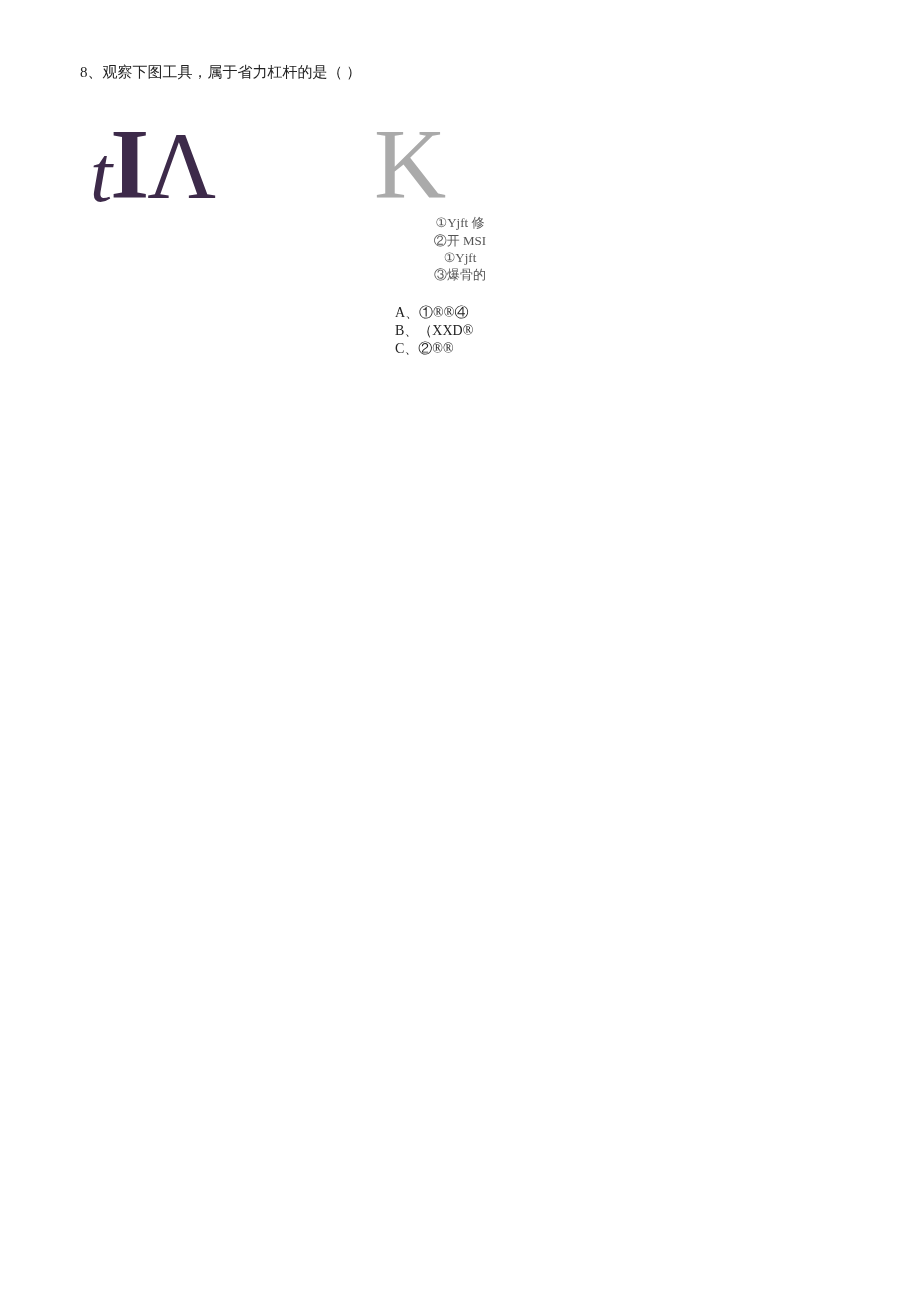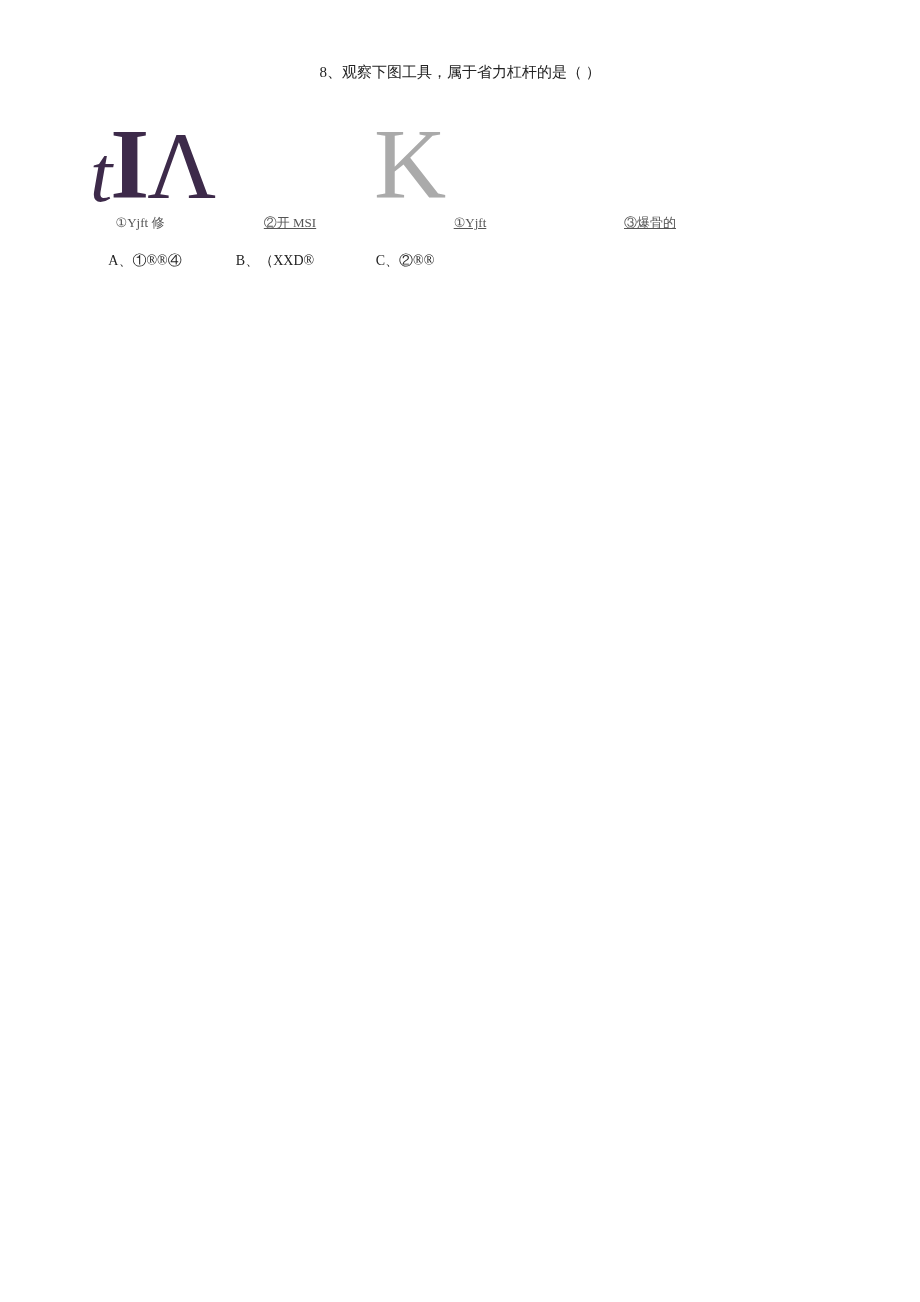--- a/index.html
+++ b/index.html
@@ -1,55 +1,54 @@
 <!DOCTYPE html>
 <html><head>
   <meta charset="utf-8">
   <style>
     * {
       margin: 0;
       padding: 0;
       box-sizing: border-box;
-      text-align: center;
     }
     body {
       width: 920px;
       min-height: 1302px;
       background: #ffffff;
       font-family: "SimSun", "宋体", serif;
       color: #222;
     }
     .page {
       padding: 60px 80px;
     }
     .question-text {
       font-size: 15px;
       color: #222;
       margin-bottom: 30px;
       line-height: 1.6;
     }
     .labels-row {
       display: flex;
-      flex-direction: row;
+      flex-direction: column;
       align-items: center;
       margin-bottom: 20px;
       gap: 0;
     }
     .label-item {
       font-size: 13px;
       color: #555;
       min-width: 120px;
       text-align: center;
     }
     .label-item-wide {
       min-width: 180px;
-      text-decoration: underline;
     }
     .answers-row {
       display: flex;
+      flex-direction: column;
       align-items: center;
       gap: 0;
       margin-top: 8px;
     }
     .answer-item {
       font-size: 14px;
       color: #222;
       min-width: 130px;
     }
     .symbols-section {

